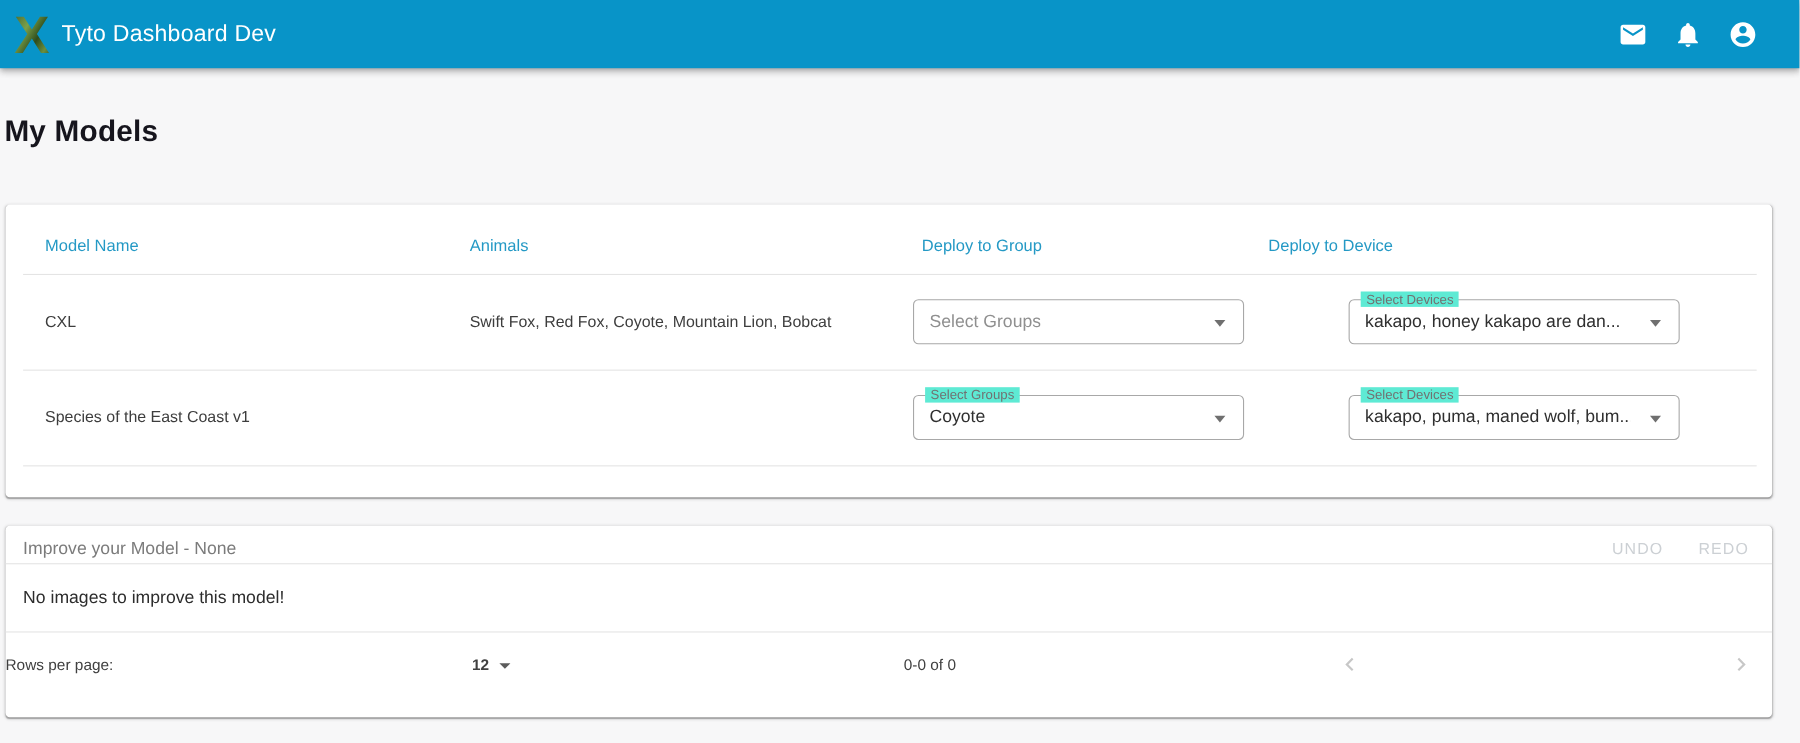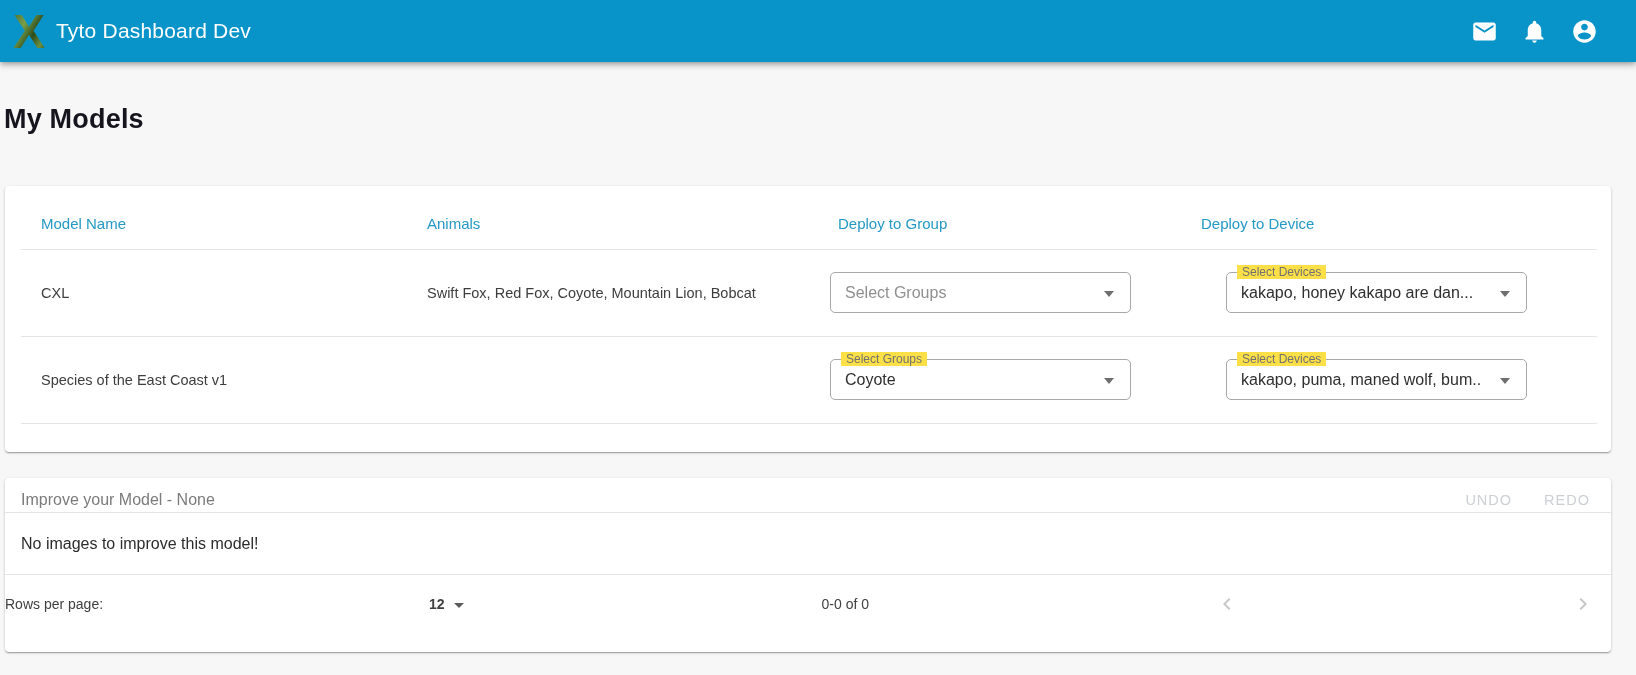--- a/index.html
+++ b/index.html
@@ -39,33 +39,33 @@
 
   
   .thead { position:relative; height:63px; }
   .th { position:absolute; top:29px; font-size:15px; color:#2499c5; white-space:nowrap; }
   .trow { position:relative; height:86px; }
   .td { position:absolute; top:35px; font-size:14.5px; color:#3d3d3d; white-space:nowrap; }
 
   .col-model  { left:36px; }
   .col-animals{ left:422px; }
   .col-group  { left:833px; }
-  .col-device { left:1196px; }
+  .col-device { left:1148px; }
 
   .select-box {
     position:absolute; top:22px; height:41px; width:301px;
     border:1px solid #a8a8a8; border-radius:5px; background:#fff;
     display:flex; align-items:center; cursor:pointer;
   }
   .select-box.group  { left:825px; }
   .select-box.device { left:1221px; }
   .select-value { font-size:16px; color:#2f2f2f; padding-left:14px; white-space:nowrap; overflow:hidden; max-width:255px; }
   .select-value.placeholder { color:#8f8f8f; }
   .notch-label {
-    position:absolute; top:-8px; left:10px; background:#fde047; padding:0 5px;
+    position:absolute; top:-8px; left:10px; background:#5eead4; padding:0 5px;
     font-size:12px; color:#717171; line-height:14px; white-space:nowrap;
   }
   .caret {
     position:absolute; right:16px; top:18px; width:0; height:0;
     border-left:5.5px solid transparent; border-right:5.5px solid transparent; border-top:6px solid #6f6f6f;
   }
 
   
   .improve-head { position:relative; height:34px; display:flex; align-items:flex-end; }
   .improve-title { font-size:16px; color:#7b7b7b; margin-left:16px; padding-bottom:3px; }

